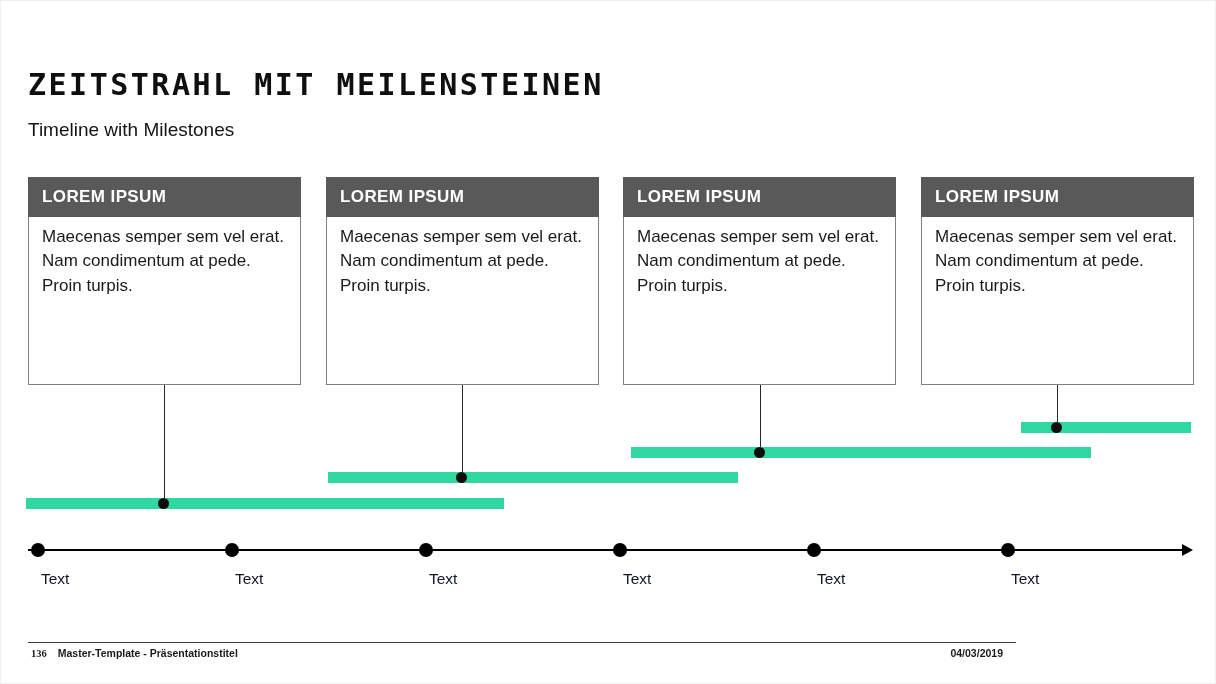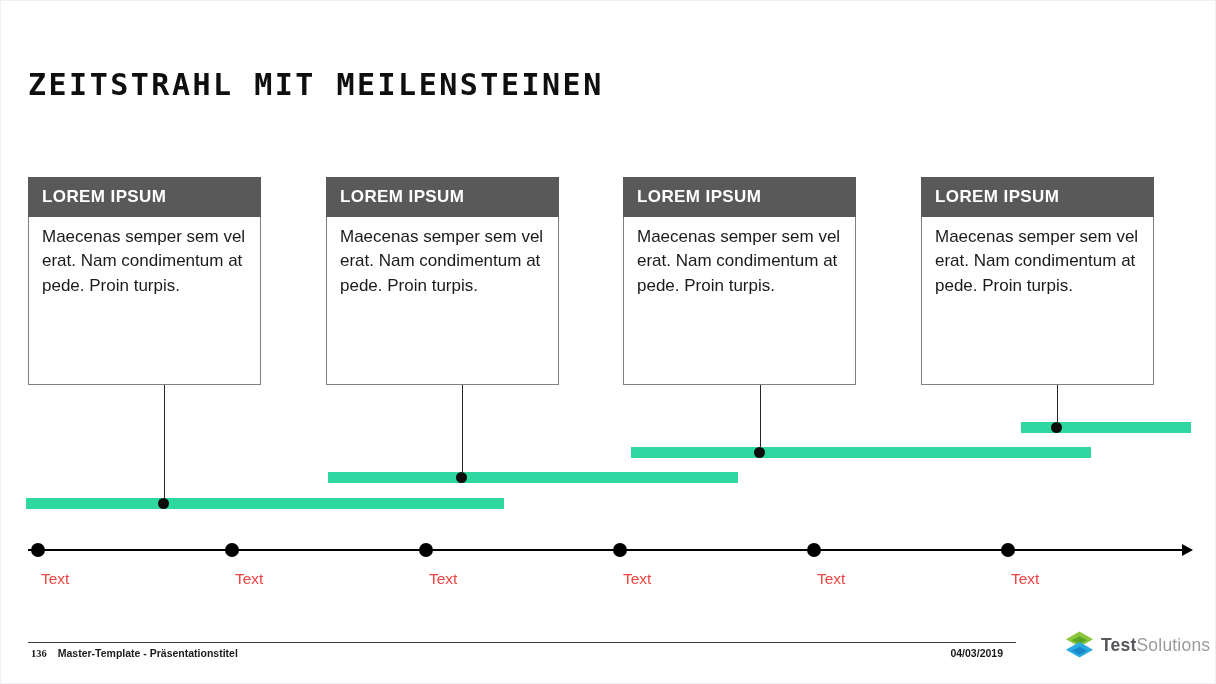--- a/index.html
+++ b/index.html
@@ -8,21 +8,21 @@
     border:1px solid #eef0f4;box-sizing:border-box;overflow:hidden;
     font-family:"Liberation Sans",sans-serif;color:#1a1a1a;
   }
   .title{
     position:absolute;left:27px;top:66px;
     font-family:"DejaVu Sans Mono",monospace;font-weight:700;
     font-size:30px;letter-spacing:2.5px;color:#0f0f0f;white-space:nowrap;
   }
   .subtitle{position:absolute;left:27px;top:118px;font-size:19px;color:#141414;}
 
-  .card{position:absolute;top:176px;width:233px;height:208px;box-sizing:border-box;}
+  .card{position:absolute;top:176px;width:273px;height:208px;box-sizing:border-box;}
   .card.c1{left:27px}.card.c2{left:325px}.card.c3{left:622px}.card.c4{left:920px}
   .card .hdr{
     height:40px;background:var(--header-gray,#595959);color:#ffffff;
     font-weight:700;font-size:17px;letter-spacing:.4px;
     display:flex;align-items:center;padding:0 14px;box-sizing:border-box;
   }
   .card .bdy{
     height:168px;border:1px solid #808080;border-top:none;
     padding:8px 13px;box-sizing:border-box;
     font-size:17px;line-height:1.44;color:#1a1a1a;
@@ -47,21 +47,21 @@
   #mdot4{left:1050px;top:421px;}
 
   .tl-line{position:absolute;left:27px;top:548px;width:1156px;height:2px;background:#000;}
   .tl-arrow{
     position:absolute;left:1181px;top:543px;width:0;height:0;
     border-left:11px solid #000;border-top:6px solid transparent;border-bottom:6px solid transparent;
   }
   .tdot{position:absolute;top:542px;width:14px;height:14px;border-radius:50%;background:#000;}
   #tdot1{left:30px}#tdot2{left:224px}#tdot3{left:418px}
   #tdot4{left:612px}#tdot5{left:806px}#tdot6{left:1000px}
-  .tlabel{position:absolute;top:569px;font-size:15.5px;color:#ef4444;}
+  .tlabel{position:absolute;top:569px;font-size:15.5px;color:#0f172a;}
   #tlabel1{left:40px}#tlabel2{left:234px}#tlabel3{left:428px}
   #tlabel4{left:622px}#tlabel5{left:816px}#tlabel6{left:1010px}
 
   .footer-line{position:absolute;left:27px;top:641px;width:988px;height:1px;background:#3a3a3a;}
   .footer-left{position:absolute;left:30px;top:646px;font-size:10.5px;font-weight:600;color:#1a1a1a;}
   .footer-left .pgnum{margin-right:11px;font-family:Liberation Serif, serif;}
   .footer-date{position:absolute;right:212px;top:646px;font-size:10.5px;font-weight:600;color:#1a1a1a;}
 
   .logo{position:absolute;left:1062px;top:629px;display:flex;align-items:center;gap:5px;}
   .logo-text{font-size:17.5px;letter-spacing:.2px;white-space:nowrap;}
@@ -71,20 +71,21 @@
   .fill-dgreen{fill:var(--logo-green-dark,#5ba829);}
   .fill-lblue{fill:var(--logo-blue,#29abe2);}
   .fill-dblue{fill:var(--logo-blue-dark,#1b87c9);}
 </style>
 </head>
 <body>
 
 <div class="slide">
 
   <div class="title">ZEITSTRAHL MIT MEILENSTEINEN</div>
+  <div class="subtitle">Timeline with Milestones</div>
 
   <div class="card c1">
     <div class="hdr">LOREM IPSUM</div>
     <div class="bdy">Maecenas semper sem vel erat. Nam condimentum  at pede. Proin turpis.</div>
   </div>
   <div class="card c2">
     <div class="hdr">LOREM IPSUM</div>
     <div class="bdy">Maecenas semper sem vel erat. Nam condimentum  at pede. Proin turpis.</div>
   </div>
   <div class="card c3">
@@ -125,23 +126,14 @@
   <div class="tlabel" id="tlabel4">Text</div>
   <div class="tlabel" id="tlabel5">Text</div>
   <div class="tlabel" id="tlabel6">Text</div>
 
   <div class="footer-line"></div>
   <div class="footer-left">
     <span class="pgnum">136</span><span>Master-Template - Präsentationstitel</span>
   </div>
   <div class="footer-date">04/03/2019</div>
 
-  <div class="logo">
-    <svg width="33" height="30" viewBox="0 0 34 30">
-      <polygon class="fill-lgreen" points="17,1 31,9 17,17 3,9"></polygon>
-      <polygon class="fill-dgreen" points="17,6 25,10 17,14 9,10"></polygon>
-      <polygon class="fill-lblue" points="17,12 31,20 17,28 3,20"></polygon>
-      <polygon class="fill-dblue" points="17,17 25,21 17,25 9,21"></polygon>
-    </svg>
-    <span class="logo-text"><span class="bold">Test</span><span class="light">Solutions</span></span>
-  </div>
 
 </div>
 
 </body></html>

